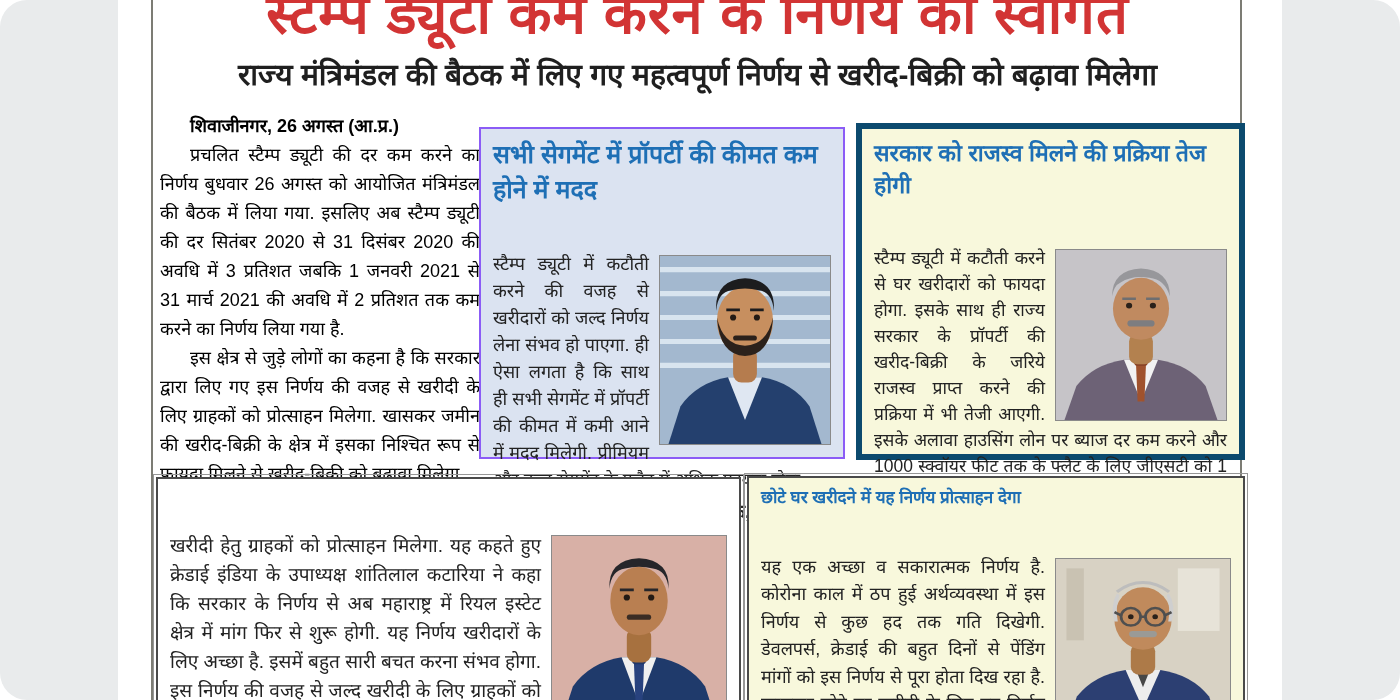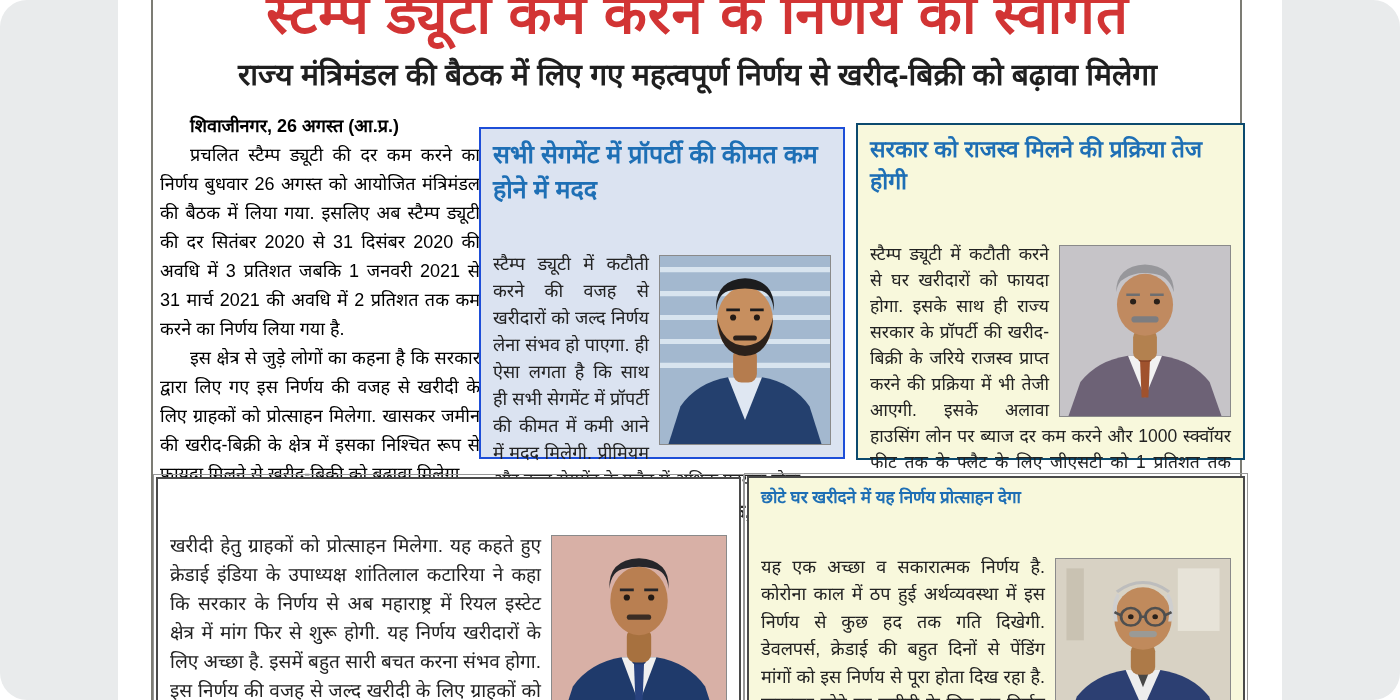--- a/index.html
+++ b/index.html
@@ -24,23 +24,23 @@
 
   .lead-col{position:absolute; left:160px; top:112px; width:320px; color:#000000;}
   .dateline{font-size:20px; font-weight:700; margin:0 0 6px 0;}
   .lead-col p{font-size:18px; line-height:29px; margin:0; text-align:justify; text-indent:30px;}
 
   .qbox{position:absolute; box-sizing:border-box; padding:8px 12px 6px 12px; color:#222;}
   .qbox .qhead{font-weight:700; margin:0 0 6px 0; line-height:1.4;}
   .qbox .qbody{font-size:18px; line-height:27px; text-align:justify;margin-top:44px;}
   .qbox .qattr{font-weight:700; text-align:right; font-size:19px; margin-top:4px;}
 
-  .box1{left:479px; top:127px; width:366px; height:332px; background:#dbe3f1; border:2px solid #1d4ed8;}
+  .box1{left:479px; top:127px; width:366px; height:332px; background:#dbe3f1; border:2px solid #8b5cf6;}
   .box1 .qhead{font-size:25px; color:#1e6fb5;}
-  .box2{left:856px; top:123px; width:389px; height:337px; background:#f8f8dc; border:2px solid #0c4a6e;}
+  .box2{left:856px; top:123px; width:389px; height:337px; background:#f8f8dc; border:6px solid #0c4a6e;}
   .box2 .qhead{font-size:23px; color:#1e6fb5;}
   .box2 .qbody{font-size:17.5px; line-height:26px;}
   .box3{left:156px; top:477px; width:585px; height:280px; background:#ffffff; border:2px solid #4a4a4a; outline:1px solid #979797; outline-offset:2px;}
   .box3 .qhead{font-size:26px; color:#1e6fb5;}
   .box3 .qbody{font-size:19px; line-height:29px;}
   .box4{left:747px; top:476px; width:498px; height:280px; background:#f8f8dc; border:2px solid #4a4a4a; outline:1px solid #979797; outline-offset:2px;}
   .box4 .qhead{font-size:17px; color:#1e6fb5;}
   .box4 .qbody{font-size:18px; line-height:27.5px;}
 
   .photo{float:right; margin:4px 0 6px 10px; border:1px solid #8a8a8a; background:#ccc;}

